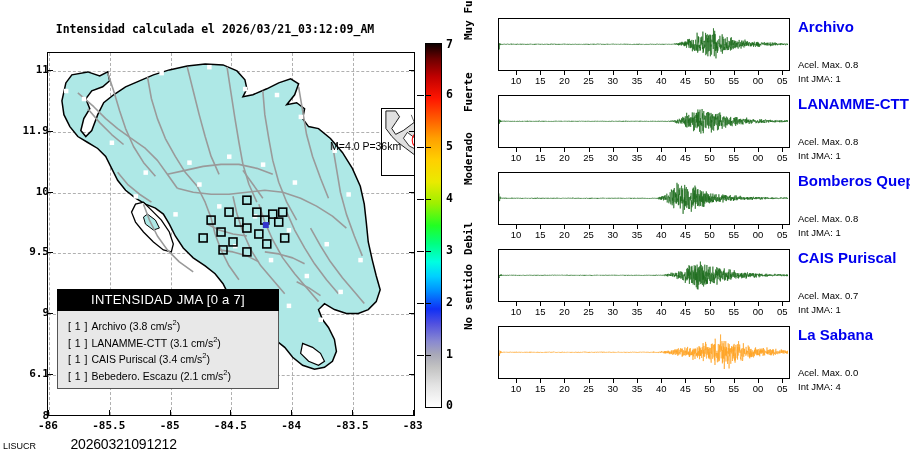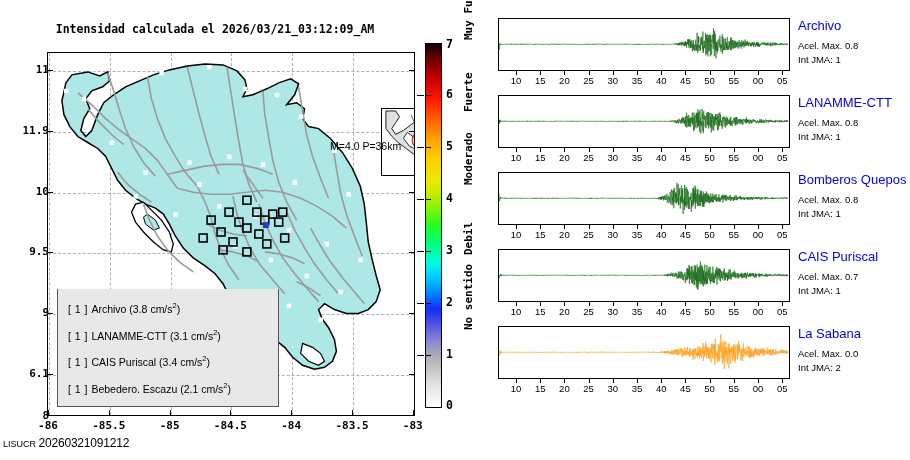--- a/index.html
+++ b/index.html
@@ -39,21 +39,21 @@
     border:1.2px solid #000;box-sizing:border-box;background:#fff;overflow:hidden;}
   #mag-label{position:absolute;left:330px;top:140px;
     font-size:10.5px;white-space:nowrap;}
 
   
   #legend{position:absolute;left:57px;top:289px;width:222px;}
   #legend-header{background:#000;color:#fff;text-align:center;
     font-size:13px;padding:3px 0 4px 0;letter-spacing:.3px;}
   #legend-body{background:#e8e8e8;border:1px solid #555;border-top:none;
     padding:5px 0 6px 0;}
-  .leg-row{font-size:10.5px;padding:1px 0 1px 10px;white-space:nowrap;line-height:21px;}
+  .leg-row{font-size:10.5px;padding:1px 0 1px 10px;white-space:nowrap;line-height:12px;}
   .leg-row .br{letter-spacing:.5px;}
   sup{font-size:7.5px;}
 
   
   #cbar{position:absolute;left:425px;top:43px;width:17px;height:365px;
     border:1.2px solid #000;box-sizing:border-box;
     background:linear-gradient(to top,
       #ffffff 0%, #e3e3e3 6%, #c2c2c2 11%, #a8a8b8 14.5%,
       #8a8ad0 18%, #5050e0 23%, #1030f5 27%, #0090ff 32%,
       #00d0ff 36%, #00ffe0 40%, #00ff80 45%, #22ff22 50%,
@@ -64,36 +64,36 @@
   .cb-num{position:absolute;left:446px;
     font-family:"DejaVu Sans Mono","Liberation Mono",monospace;
     font-size:11.5px;font-weight:bold;transform:translateY(-8px);}
   .cb-word{position:absolute;left:462px;
     font-family:"DejaVu Sans Mono","Liberation Mono",monospace;
     font-size:11px;font-weight:bold;white-space:nowrap;
     transform-origin:left top;transform:rotate(-90deg);}
 
   #watermark{position:absolute;left:3px;top:436px;font-size:9px;color:#000;
     white-space:nowrap;}
-  #watermark .code{font-size:12px;letter-spacing:-.2px;}
+  #watermark .code{font-size:14px;letter-spacing:-.2px;margin-left:32px;}
 
   
   #wave-col{position:absolute;left:486px;top:0;width:424px;height:460px;}
   .wrow{position:absolute;left:0;width:424px;height:63px;}
   .wbox{position:absolute;left:12px;top:0;width:292px;height:53px;
     border:1.3px solid #000;box-sizing:border-box;background:#fff;overflow:hidden;}
   .wbox svg{display:block;}
   .wticks{position:absolute;left:12px;top:53px;width:292px;height:5px;}
   .wticks i{position:absolute;top:0;height:4px;width:0;border-left:1.1px solid #000;}
   .wnums{position:absolute;left:12px;top:57px;width:292px;height:12px;}
   .wnums span{position:absolute;top:0;width:24px;margin-left:-12px;text-align:center;
     font-size:9.5px;}
   .winfo{position:absolute;left:312px;top:0;width:112px;}
-  .wname{font-size:13px;font-weight:normal;color:#0000ee;white-space:nowrap;}
-  .wacc{font-size:9.5px;margin-top:7px;white-space:nowrap;}
+  .wname{font-size:15px;font-weight:bold;color:#0000ee;white-space:nowrap;}
+  .wacc{font-size:9.5px;margin-top:24px;white-space:nowrap;}
   .wjma{font-size:9.5px;margin-top:3px;white-space:nowrap;}
   #tiempo-label{position:absolute;left:12px;top:420px;width:292px;text-align:center;
     font-size:11px;}
 </style>
 </head>
 <body>
 
 <div id="map-panel">
 
   <div id="map-title">Intensidad calculada el 2026/03/21_03:12:09_AM</div>
@@ -276,20 +276,21 @@
 
   <div class="xlab" style="left:48px">-86</div>
   <div class="xlab" style="left:108.8px">-85.5</div>
   <div class="xlab" style="left:169.6px">-85</div>
   <div class="xlab" style="left:230.4px">-84.5</div>
   <div class="xlab" style="left:291.2px">-84</div>
   <div class="xlab" style="left:352px">-83.5</div>
   <div class="xlab" style="left:412.8px">-83</div>
 
   <div id="legend">
+    <div id="legend-header">INTENSIDAD JMA [0 a 7]</div>
     <div id="legend-body">
         <div class="leg-row"><span class="br">[ 1 ]  </span><span>Archivo (3.8 cm/s</span><sup>2</sup><span>)</span></div>
         <div class="leg-row"><span class="br">[ 1 ]  </span><span>LANAMME-CTT (3.1 cm/s</span><sup>2</sup><span>)</span></div>
         <div class="leg-row"><span class="br">[ 1 ]  </span><span>CAIS Puriscal (3.4 cm/s</span><sup>2</sup><span>)</span></div>
         <div class="leg-row"><span class="br">[ 1 ]  </span><span>Bebedero. Escazu (2.1 cm/s</span><sup>2</sup><span>)</span></div>
       </div>
   </div>
 
   <div id="cbar"></div>
   <div class="cb-tick" style="top:95px"></div>
@@ -514,17 +515,17 @@
         <span style="left: 163.2px;">40</span>
         <span style="left: 187.4px;">45</span>
         <span style="left: 211.6px;">50</span>
         <span style="left: 235.8px;">55</span>
         <span style="left: 260px;">00</span>
         <span style="left: 284.2px;">05</span>
       </div>
       <div class="winfo">
         <div class="wname">La Sabana</div>
         <div class="wacc">Acel. Max. 0.0</div>
-        <div class="wjma">Int JMA: 2</div>
+        <div class="wjma">Int JMA: 4</div>
       </div>
     </div>
   </div>
 <div id="tiempo-label-holder"></div>
 
 </body></html>

